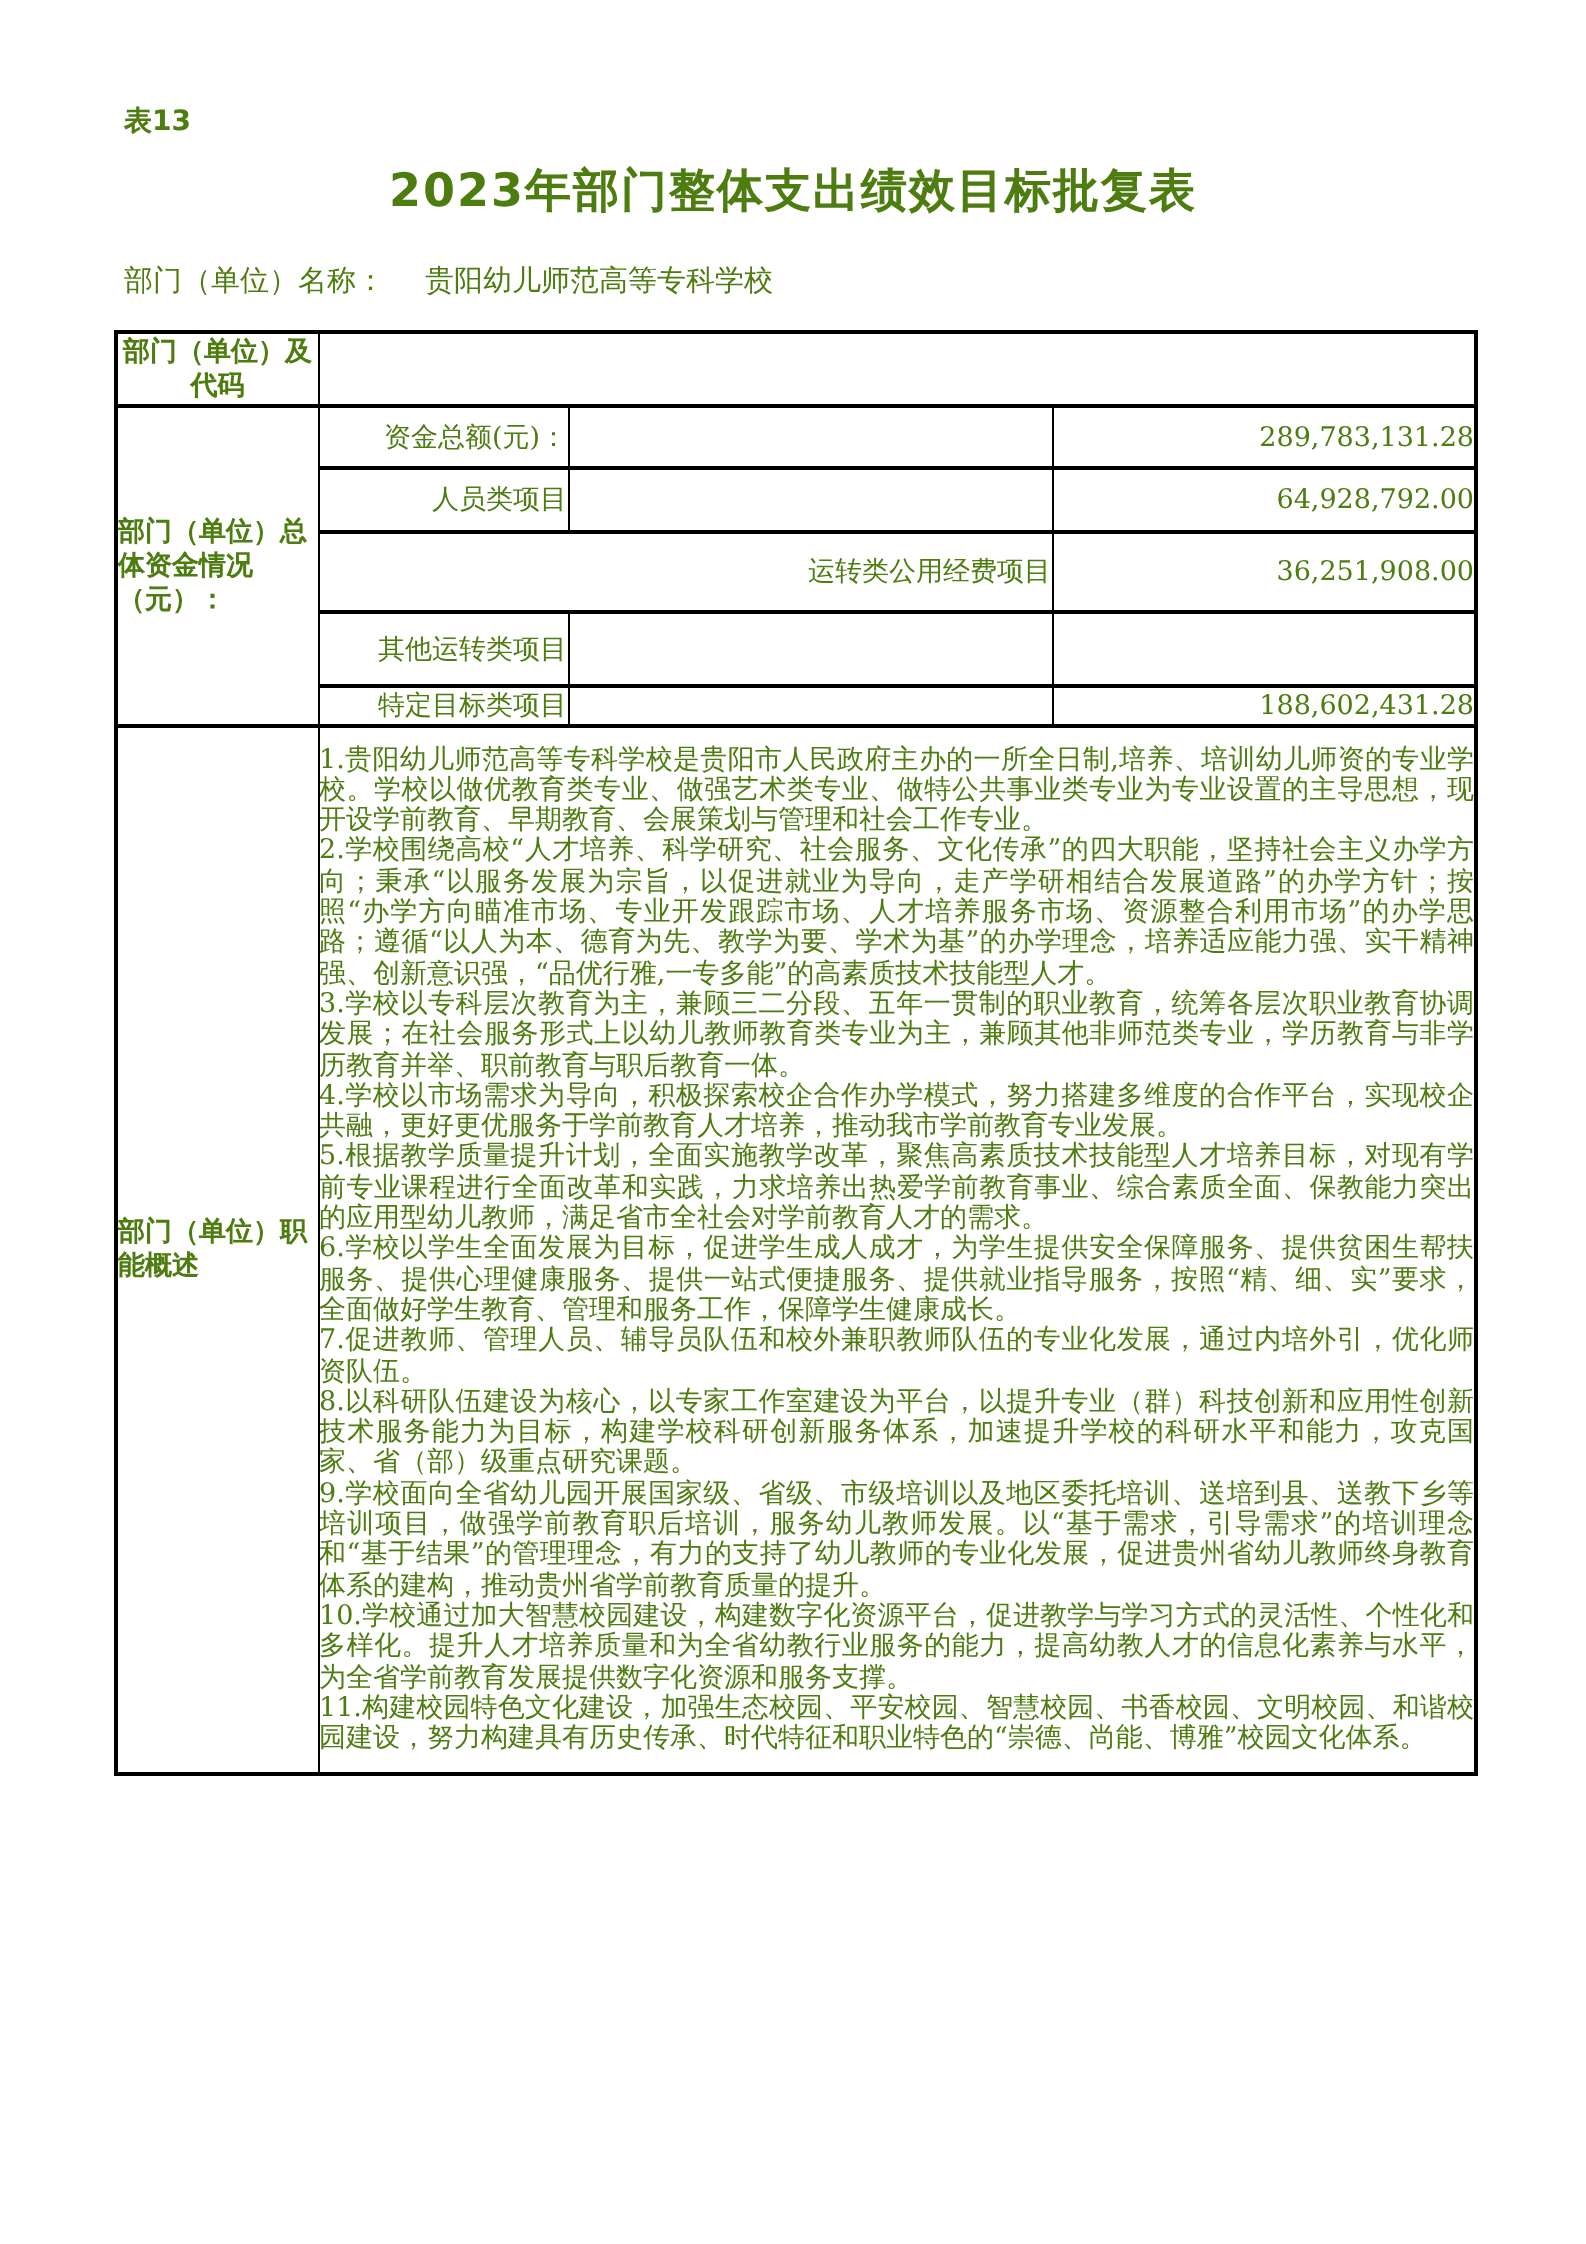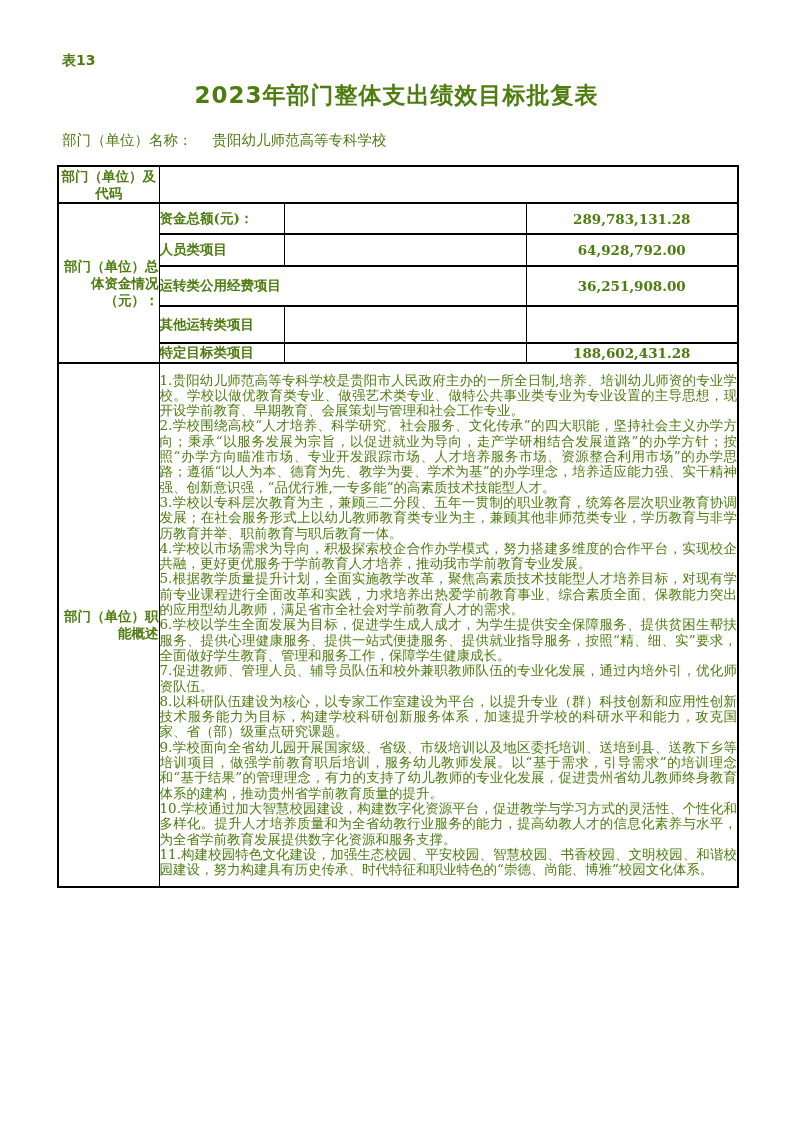--- a/index.html
+++ b/index.html
@@ -40,24 +40,24 @@
     vertical-align:middle;
     overflow:hidden;
   }
   .lbl{
     font-weight:bold;
     font-family:"DejaVu Sans","Liberation Sans",sans-serif;
     white-space:pre-line;
     line-height:17px;
   }
   .lbl-left{text-align:center;padding:2px 4px;}
-  .lbl-center{text-align:right;padding:2px 2px;}
-  .item-cell{text-align:left;padding-left:6px;font-weight:bold;}
+  .lbl-center{text-align:left;padding:2px 2px;}
+  .item-cell{text-align:right;padding-left:6px;}
   .item-indent{padding-left:29px;}
-  .amt{text-align:center;font-weight:bold;}
+  .amt{text-align:right;}
   .func-cell{
     padding:12px 8px 12px 6px;
     font-size:13px;line-height:15.3px;
     text-align:justify;
   }
   .func-cell p{margin:0;}
 </style>
 </head>
 <body>
 

